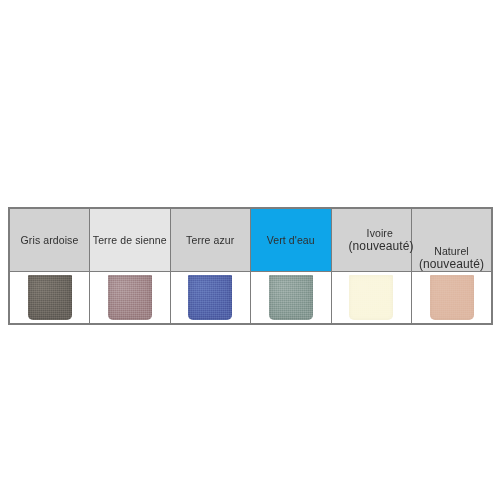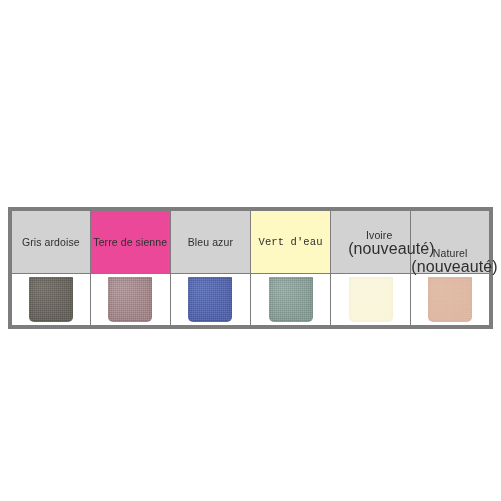--- a/index.html
+++ b/index.html
@@ -18,21 +18,21 @@
     position: absolute;
     left: 8px;
     top: 207px;
     width: 485px;
   }
 
   table.color-table {
     border-collapse: collapse;
     table-layout: fixed;
     width: 485px;
-    border: 4px solid #701a75;
+    border: 2px solid #701a75;
   }
 
   table.color-table td {
     border: 1px solid #7d7d7d;
     padding: 0;
     margin: 0;
   }
 
   
   tr.header-row td {
@@ -46,21 +46,21 @@
     display: block;
     font-size: 10.5px;
     line-height: 13px;
     color: #2f2f2f;
     letter-spacing: 0.1px;
     padding: 0 2px;
     white-space: nowrap;
   }
   .hdr-sub {
     display: block;
-    font-size: 16px;
+    font-size: 12px;
     line-height: 13px;
     color: #2f2f2f;
     letter-spacing: 0.1px;
     white-space: nowrap;
   }
   .hdr-sub:empty { display: none; }
 
   
   tr.swatch-row td {
     background: #ffffff;
@@ -112,29 +112,29 @@
 <body style="background: rgb(255, 255, 255);">
 
 <div id="color-table-wrap">
   <table class="color-table" style="border-color: rgb(125, 125, 125);">
     <tbody>
       <tr class="header-row">
         <td style="border-color: rgb(125, 125, 125); background: rgb(210, 210, 210);">
           <span class="hdr-label" style="color: rgb(47, 47, 47);">Gris ardoise</span>
 
         </td>
-        <td style="border-color: rgb(125, 125, 125); background: #ec4899;">
+        <td style="border-color: rgb(125, 125, 125); background: #e5e5e5;">
           <span class="hdr-label" style="color: rgb(47, 47, 47);">Terre de sienne</span>
 
         </td>
         <td style="border-color: rgb(125, 125, 125); background: rgb(210, 210, 210);">
-          <span class="hdr-label" style="color: rgb(47, 47, 47);">Bleu azur</span>
+          <span class="hdr-label" style="color: rgb(47, 47, 47);">Terre azur</span>
 
         </td>
-        <td style="border-color: rgb(125, 125, 125); background: #fef9c3; font-family: Liberation Mono, monospace;">
+        <td style="border-color: rgb(125, 125, 125); background: #0ea5e9;">
           <span class="hdr-label" style="color: rgb(47, 47, 47);">Vert d'eau</span>
 
         </td>
         <td style="border-color: rgb(125, 125, 125); background: rgb(210, 210, 210); padding-left: 17px;">
           <span class="hdr-label" style="color: rgb(47, 47, 47);">Ivoire</span>
           <span class="hdr-sub" style="color: rgb(47, 47, 47);">(nouveauté)</span>
         </td>
         <td style="border-color: rgb(125, 125, 125); background: rgb(210, 210, 210);">
           <span class="hdr-label" style="color: rgb(47, 47, 47); margin-top: 36px;">Naturel</span>
           <span class="hdr-sub" style="color: rgb(47, 47, 47);">(nouveauté)</span>

